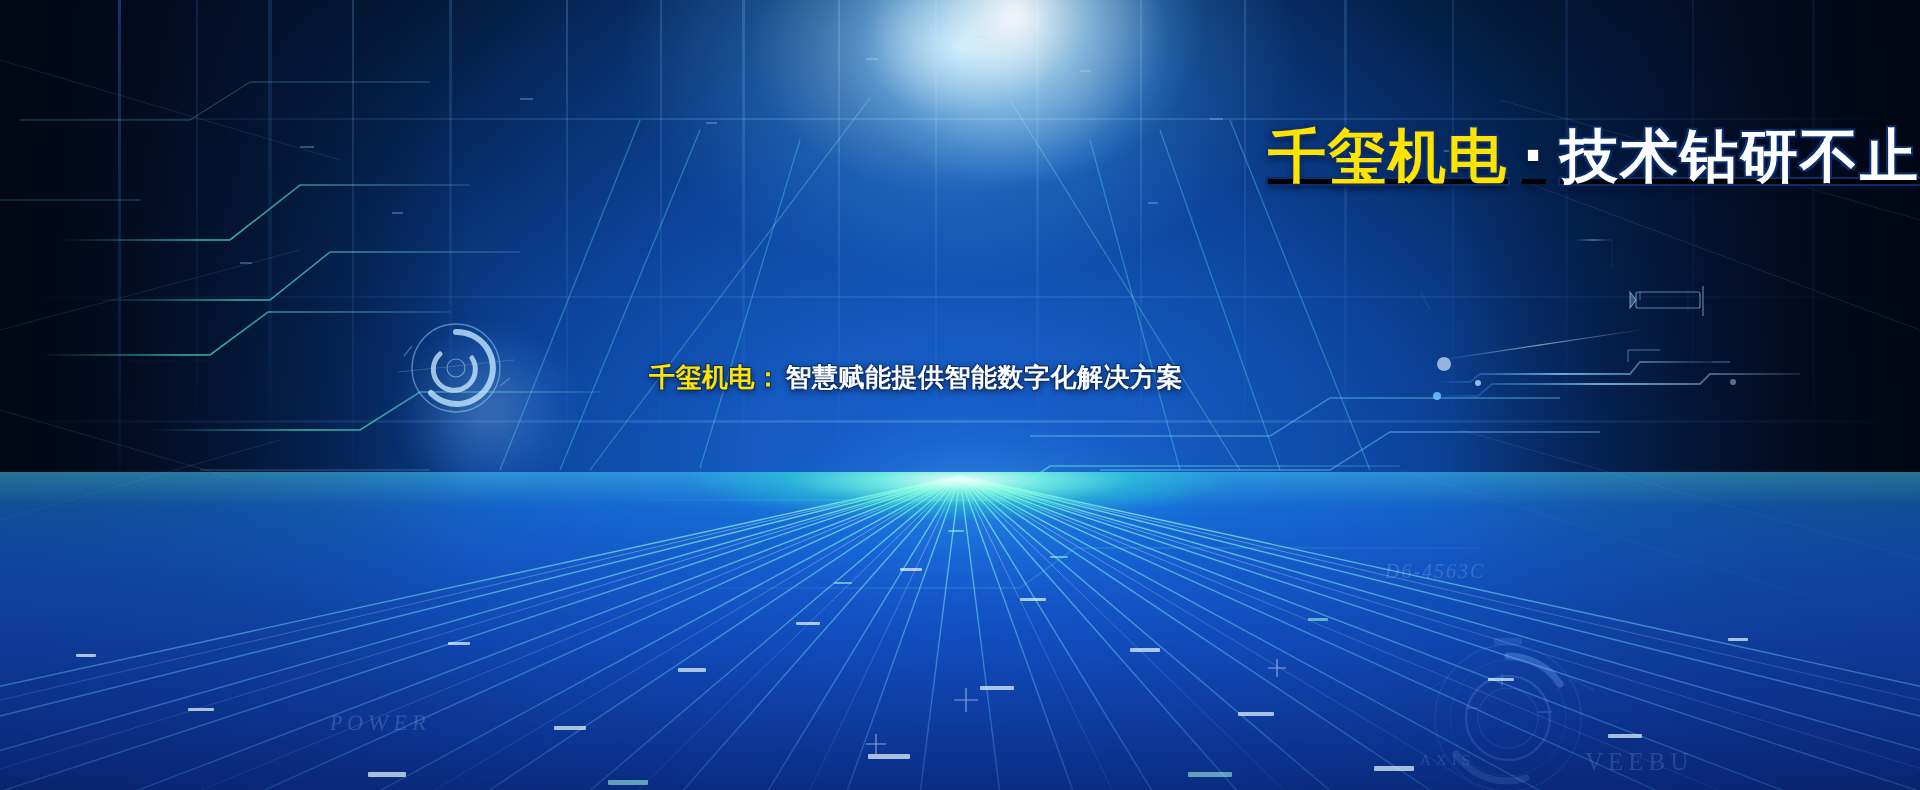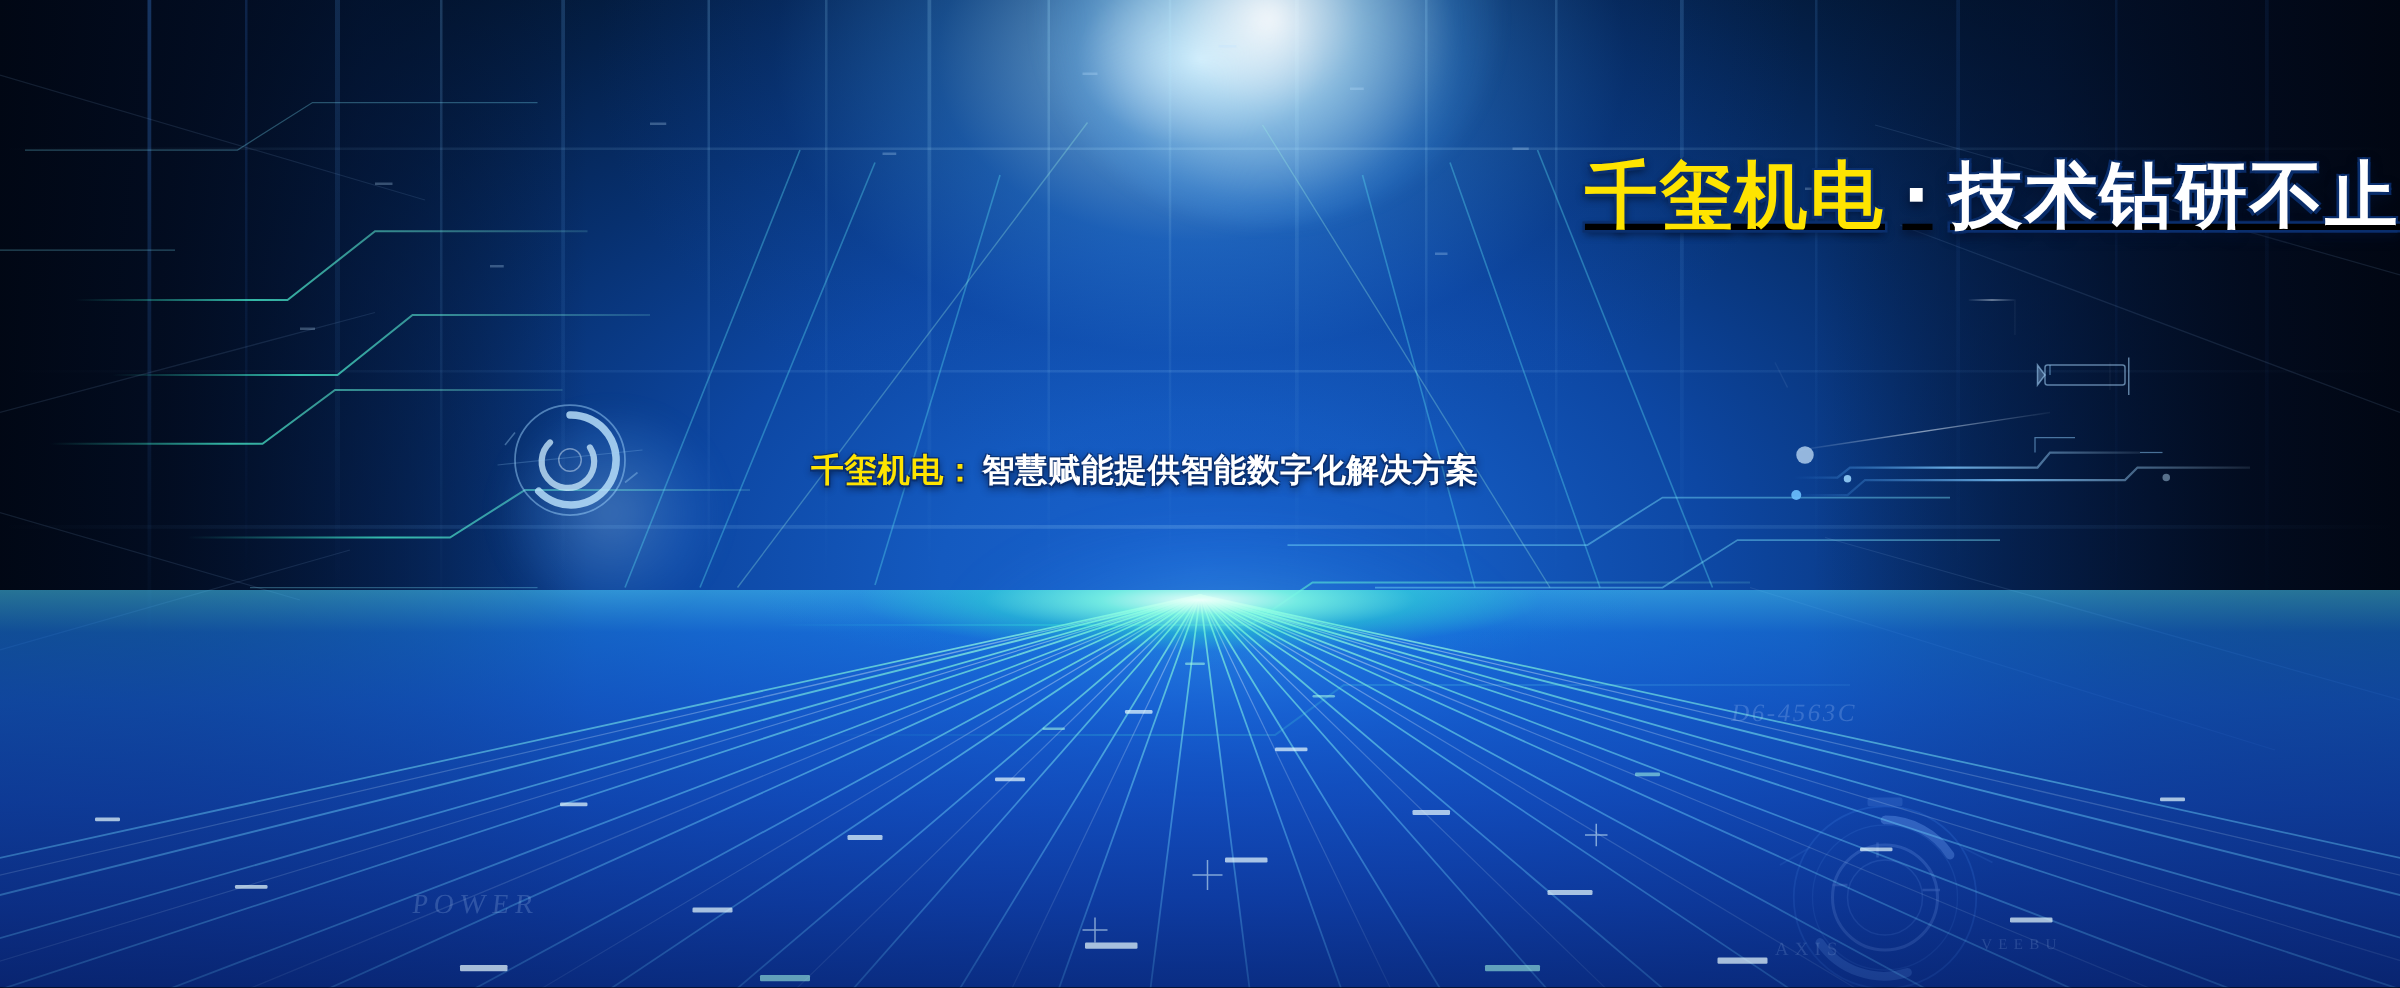--- a/index.html
+++ b/index.html
@@ -180,21 +180,21 @@
     position:absolute;
     font-family:"Liberation Serif",serif;
     color:rgba(190,220,255,0.20);
     letter-spacing:5px;
     pointer-events:none;
     z-index:30;
   }
   .wm-power { left:330px; top:710px; font-size:22px; transform:skewX(-7deg); }
   .wm-code  { left:1385px; top:560px; font-size:20px; letter-spacing:2px;
               color:rgba(185,215,255,0.22);font-style:italic; }
-  .wm-vee   { left:1585px; top:748px; font-size:12px;
+  .wm-vee   { left:1585px; top:748px; font-size:25px;
               color:rgba(185,215,255,0.17); }
   .wm-axis  { left:1420px; top:752px; font-size:15px;
               color:rgba(185,215,255,0.16); }
 </style>
 </head>
 <body>
 
 <div class="banner">
 
   <div class="bg-base"></div>

